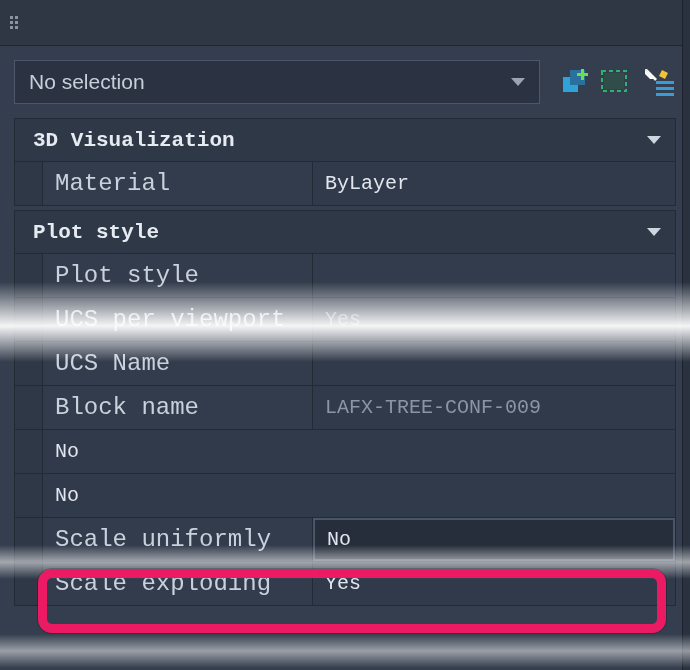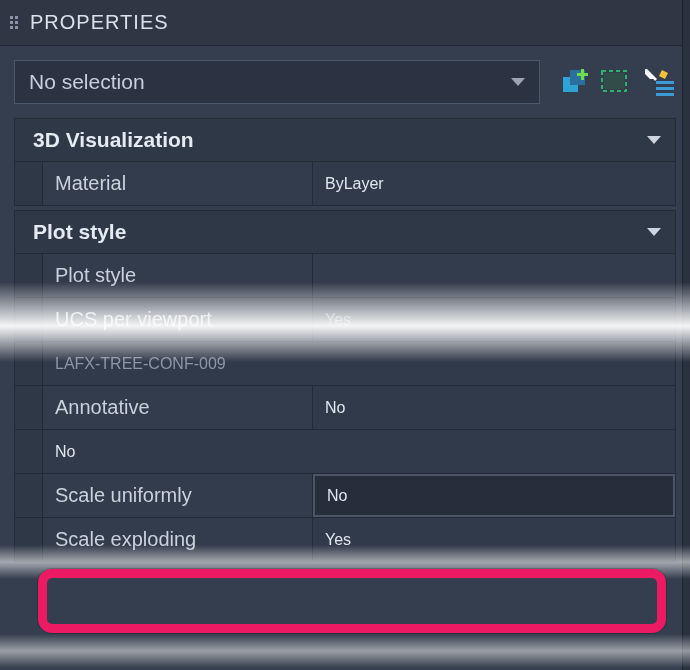--- a/index.html
+++ b/index.html
@@ -48,20 +48,21 @@
     width: 0; height: 0;
     border-left: 7px solid transparent;
     border-right: 7px solid transparent;
     border-top: 8px solid #9aa4b4;
   }
   .tool-icons { display: flex; gap: 8px; align-items: center; }
   .tool-icons svg { display: block; }
 
   .content {
     padding: 0 14px;
+    font-family: Liberation Mono, monospace;
   }
   .group-header {
     height: 44px;
     background: #2f3847;
     border: 1px solid #222a36;
     display: flex; align-items: center; justify-content: space-between;
     padding: 0 14px 0 18px;
     font-size: 21px; font-weight: 700; color: #e6ebf2;
     margin-top: 4px;
   }
@@ -80,31 +81,31 @@
   }
   .prop-indent {
     width: 28px;
     background: #2f3847;
     border-right: 1px solid #222a36;
   }
   .prop-label {
     width: 270px;
     display: flex; align-items: center;
     padding-left: 12px;
-    font-size: 20px;
+    font-size: 24px;
     color: #c9d1dc;
     border-right: 1px solid #222a36;
     background: #333c4c;
     white-space: nowrap; overflow: hidden; text-overflow: ellipsis;
   }
   .prop-value {
     flex: 1;
     display: flex; align-items: center;
     padding-left: 12px;
-    font-size: 16px;
+    font-size: 20px;
     color: #e2e7ef;
     background: #313a4a;
   }
   .prop-value.readonly { color: #8b95a6; }
 
   
   .row-selected .prop-value {
     background: #262e3b;
     border: 2px solid #4a5568;
   }
@@ -150,21 +151,20 @@
 
   <div class="titlebar">
     <div class="grip">
       <span></span>
         <span></span>
         <span></span>
         <span></span>
         <span></span>
         <span></span>
     </div>
-    <div class="title-text">PROPERTIES</div>
   </div>
 
   <div class="toolbar">
     <div class="selector">
       <span>No selection</span>
       <span class="chevron-down"></span>
     </div>
     <div class="tool-icons">
       <span>
         <svg width="32" height="32" viewBox="0 0 32 32">
@@ -211,28 +211,33 @@
     </div>
     <div class="prop-row">
       <div class="prop-indent"></div>
       <div class="prop-label">Plot style</div>
     </div>
     <div class="prop-row">
       <div class="prop-indent"></div>
       <div class="prop-label">UCS per viewport</div>
       <div class="prop-value readonly">Yes</div>
     </div>
-
-    <div class="prop-row">
-      <div class="prop-indent"></div>
+    <div class="prop-row">
+      <div class="prop-indent"></div>
+      <div class="prop-label">UCS Name</div>
+      <div class="prop-value"></div>
+    </div>
+
+    <div class="prop-row">
+      <div class="prop-indent"></div>
+      <div class="prop-label">Block name</div>
       <div class="prop-value readonly">LAFX-TREE-CONF-009</div>
     </div>
     <div class="prop-row">
       <div class="prop-indent"></div>
-      <div class="prop-label">Annotative</div>
       <div class="prop-value">No</div>
     </div>
     <div class="prop-row">
       <div class="prop-indent"></div>
       <div class="prop-value">No</div>
     </div>
     <div class="prop-row row-selected">
       <div class="prop-indent"></div>
       <div class="prop-label">Scale uniformly</div>
       <div class="prop-value">No</div>

